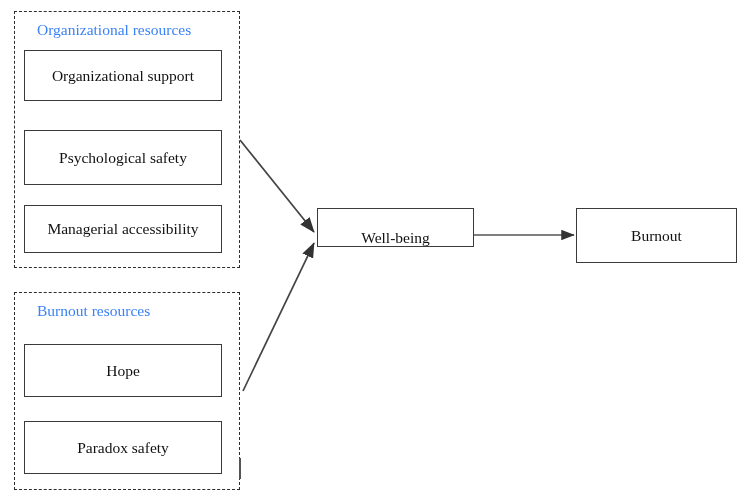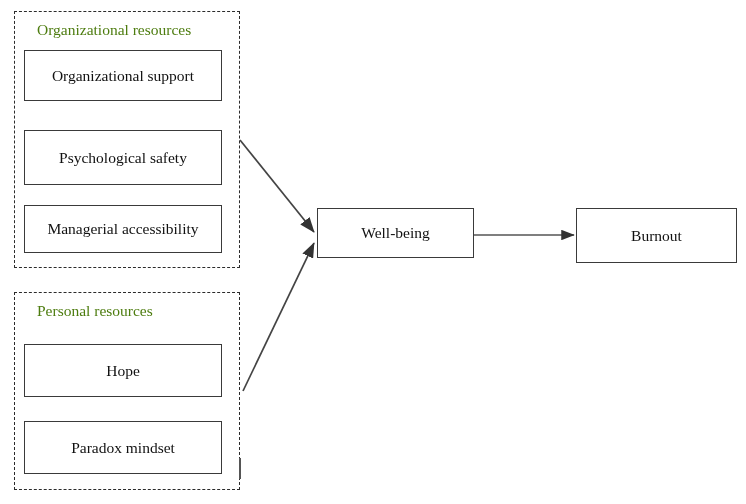--- a/index.html
+++ b/index.html
@@ -21,21 +21,21 @@
   .group-box {
     position: absolute;
     border: 1px dashed #2b2b2b;
     box-sizing: border-box;
     background: transparent;
   }
   .group-label {
     position: absolute;
     font-size: 15.5px;
     line-height: 1;
-    color: #4d7c0f;
+    color: #3b82f6;
     white-space: nowrap;
   }
   .node-box {
     position: absolute;
     box-sizing: border-box;
     border: 1.5px solid #3a3a3a;
     background: #ffffff;
     display: flex;
     align-items: center;
     justify-content: center;
@@ -77,33 +77,33 @@
   <div class="node-box" style="left:24px; top:50px; width:198px; height:51px;">
     <span class="node-label">Organizational support</span>
   </div>
 
   <div class="node-box" style="left:24px; top:205px; width:198px; height:48px;">
     <span class="node-label">Managerial accessibility</span>
   </div>
 
   <div class="group-box" style="left:14px; top:292px; width:226px; height:198px;"></div>
 
-  <div class="group-label" style="left:37px; top:303px;">Personal resources</div>
+  <div class="group-label" style="left:37px; top:303px;">Burnout resources</div>
 
   <div class="node-box" style="left:24px; top:344px; width:198px; height:53px;align-items:center;">
     <span class="node-label">Hope</span>
   </div>
 
   <div class="node-box" style="left:24px; top:421px; width:198px; height:53px;">
-    <span class="node-label">Paradox mindset</span>
+    <span class="node-label">Paradox safety</span>
   </div>
 
   <div class="stray-mark" style="left:239px; top:458px; width:2px; height:21px;"></div>
 
-  <div class="node-box" style="left:317px; top:208px; width:157px; height:50px;">
+  <div class="node-box" style="left:317px; top:208px; width:157px; height:39px;align-items:flex-end;">
     <span class="node-label">Well-being</span>
   </div>
 
   <div class="node-box" style="left:576px; top:208px; width:161px; height:55px;">
     <span class="node-label">Burnout</span>
   </div>
 
   <svg class="edge-layer" viewBox="0 0 746 504">
     <defs>
       <marker id="arrowhead" markerWidth="9" markerHeight="7" refX="8.5" refY="3.5" orient="auto" markerUnits="strokeWidth">

